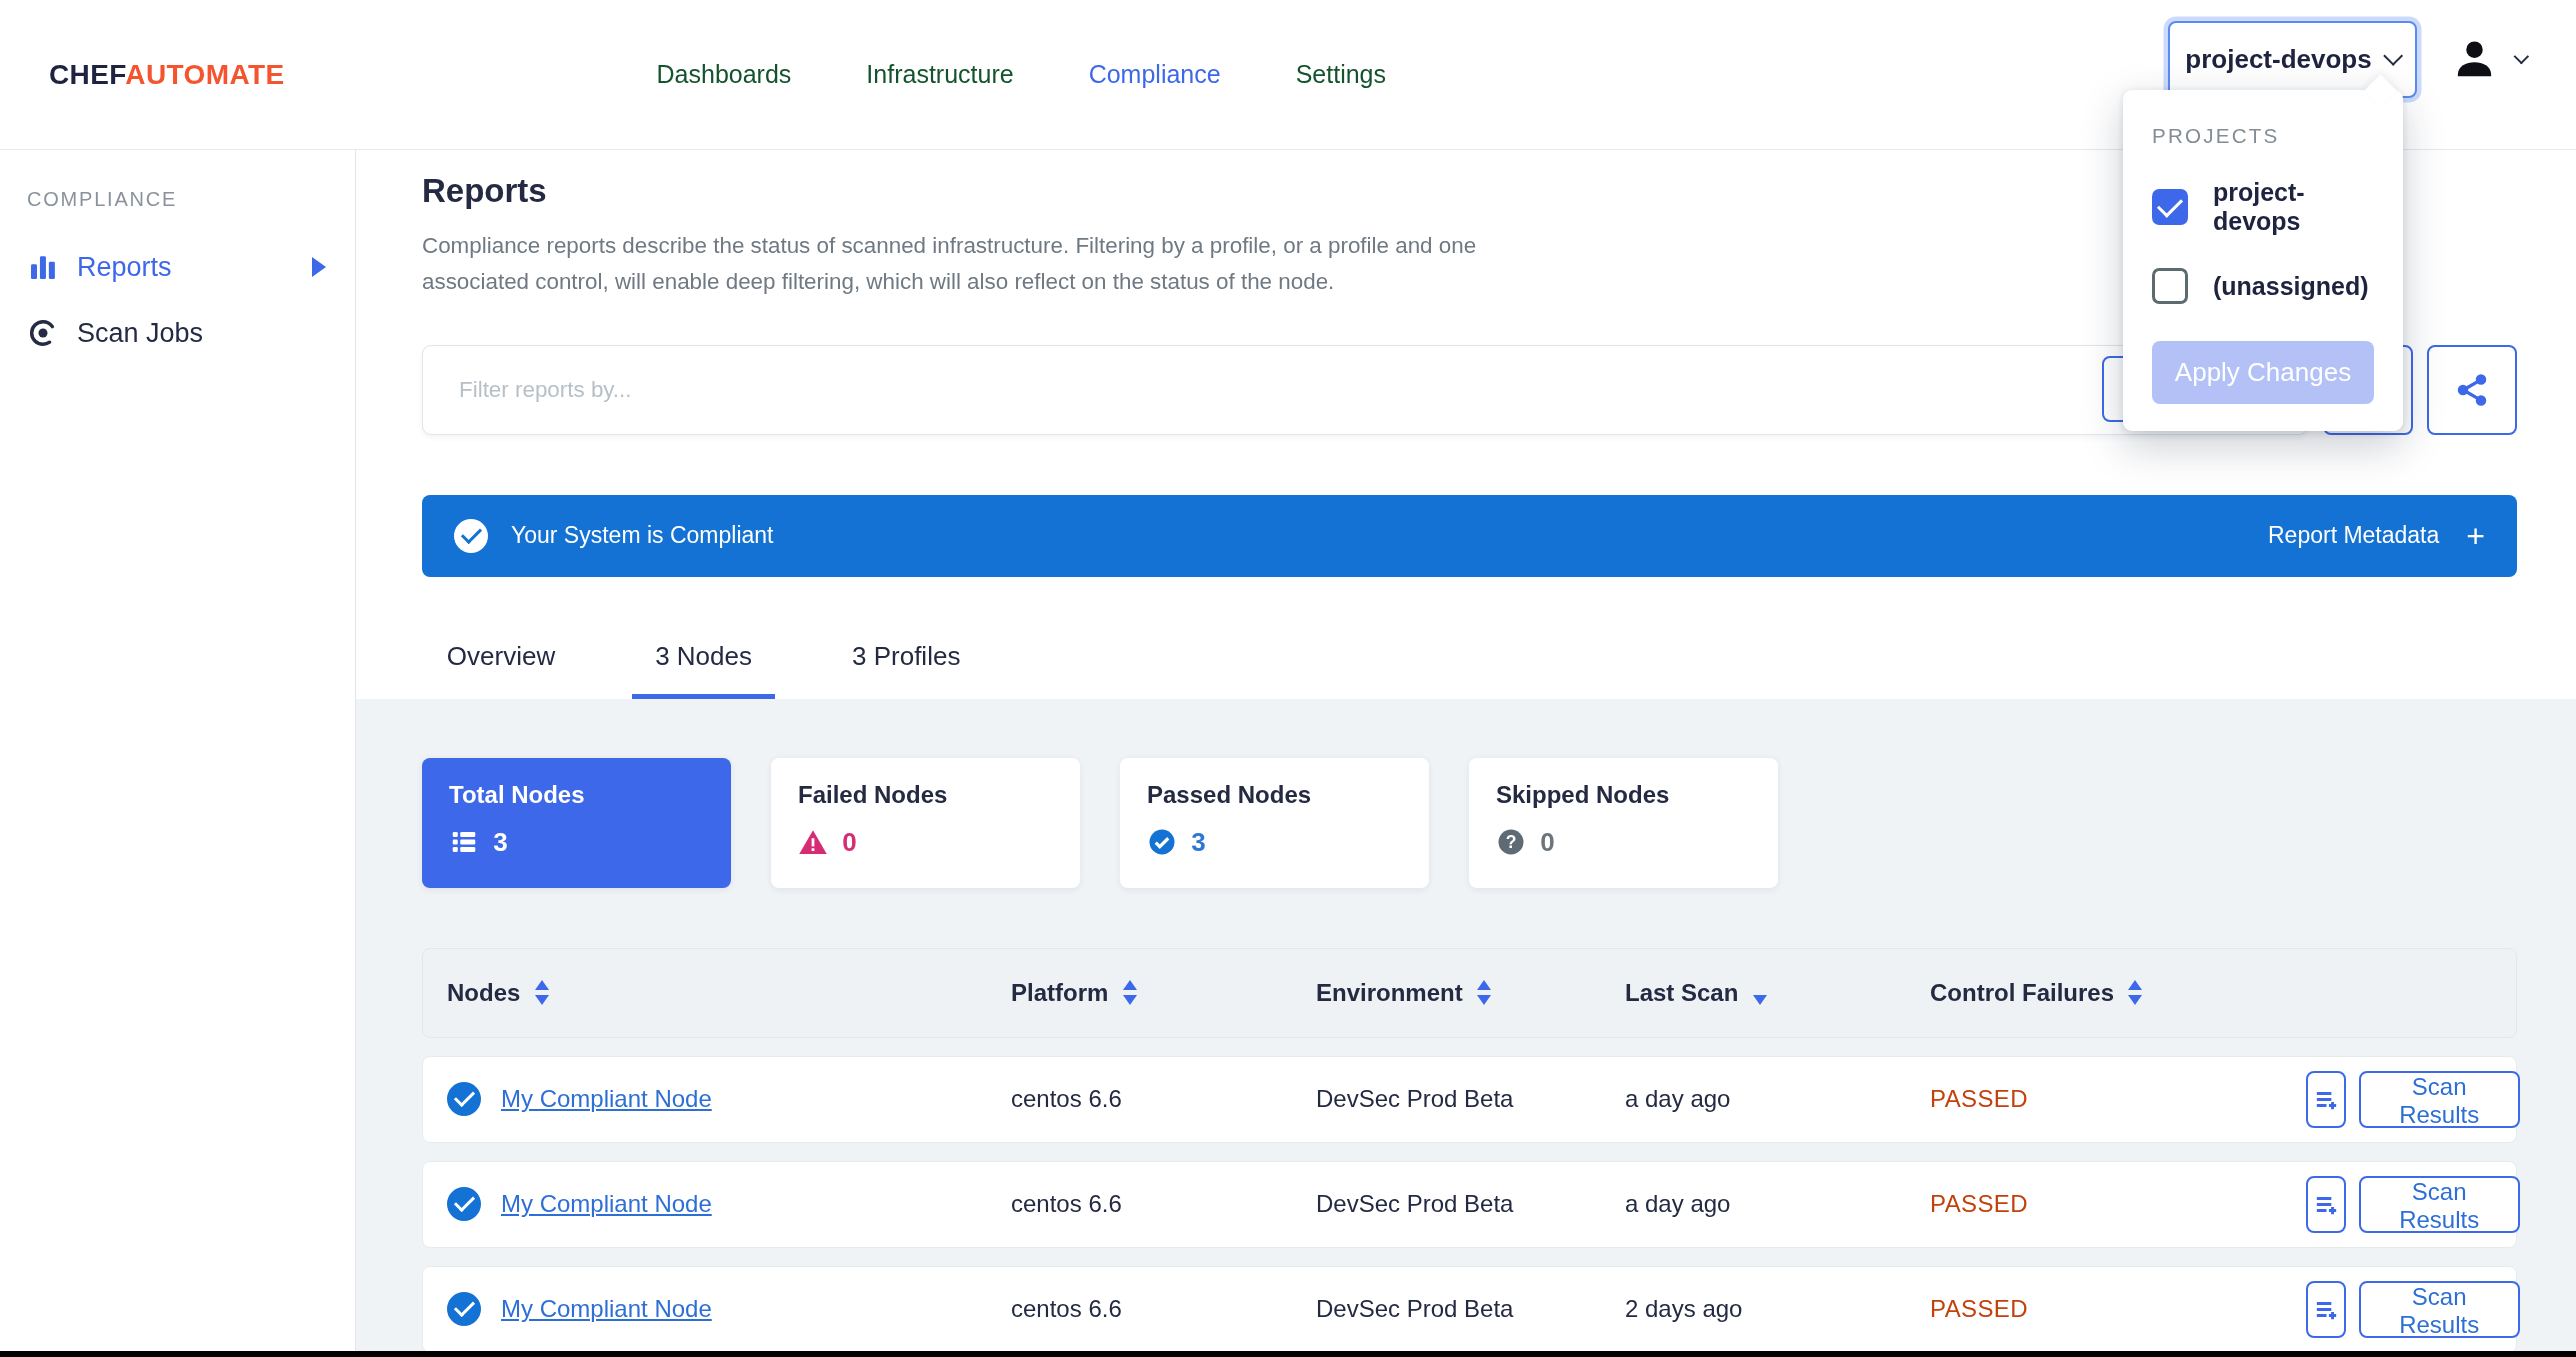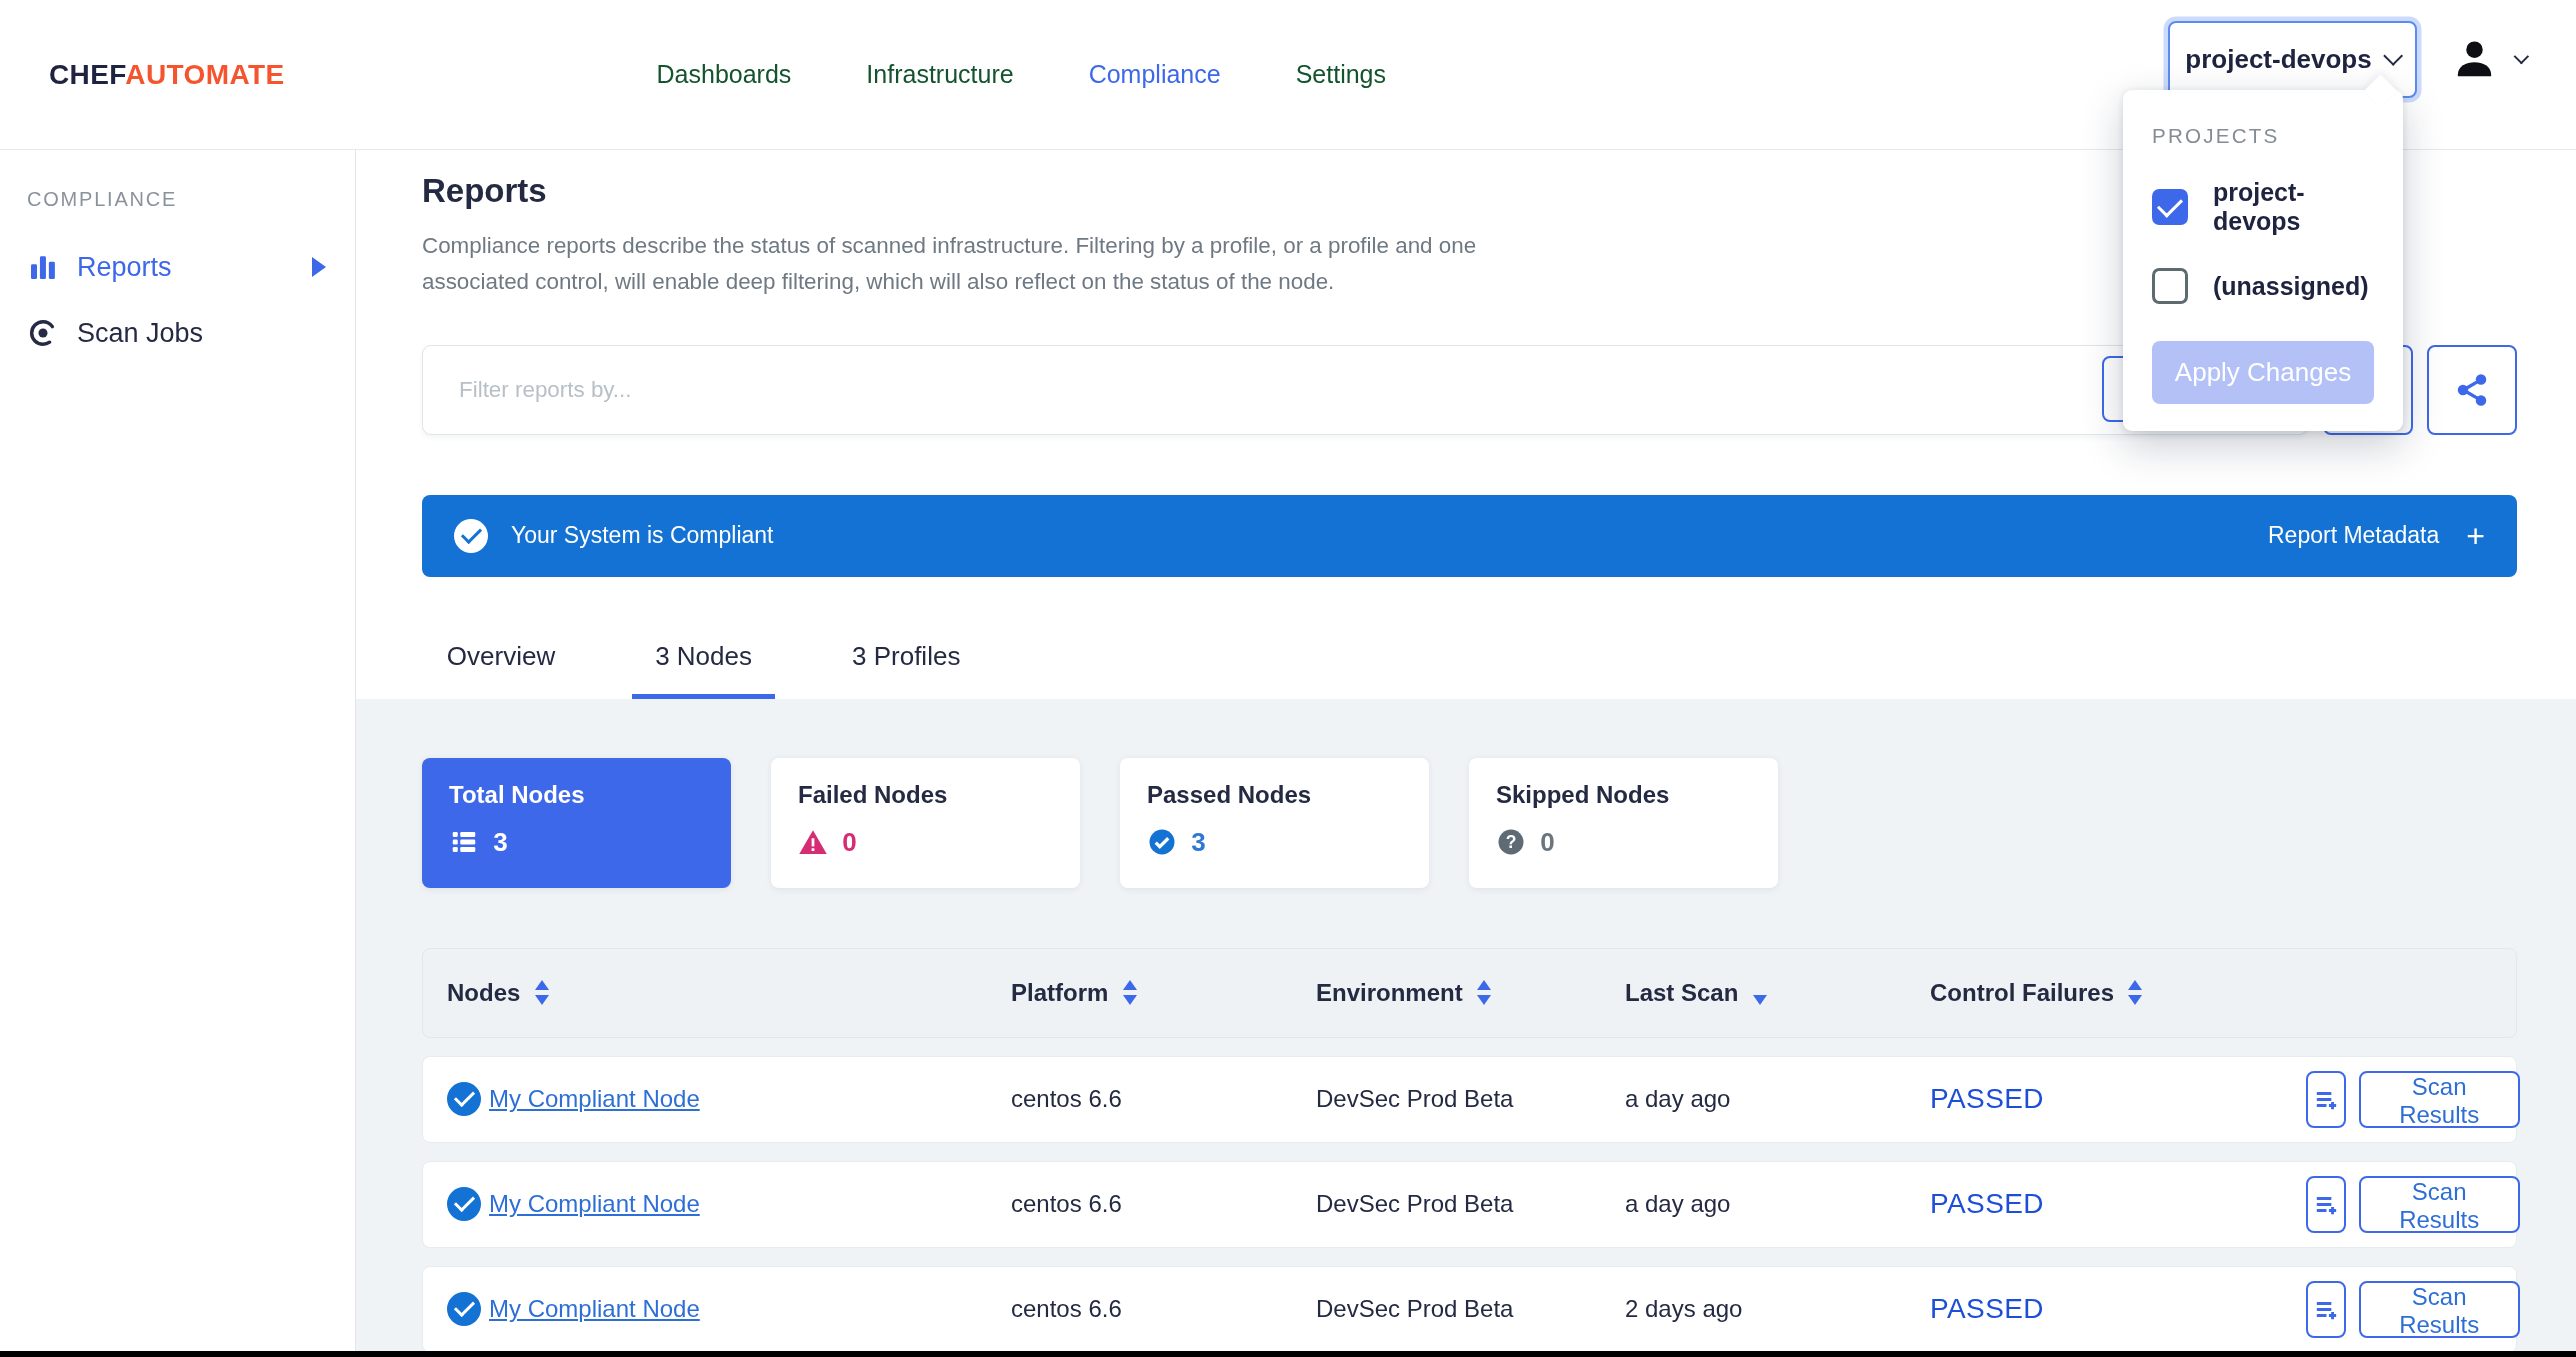--- a/index.html
+++ b/index.html
@@ -86,25 +86,25 @@
   .tgrid { display:grid; grid-template-columns:564px 305px 309px 305px 376px 1fr; align-items:center; padding:0 24px; }
   .thead { height:90px; background:#eef2f5; border:1.8px solid #e2e7eb; border-radius:8px; }
   .th { display:flex; align-items:center; gap:14.3px; font-size:24px; font-weight:700; color:#242a42; cursor:pointer; }
   .sorts { display:flex; flex-direction:column; gap:4.5px; }
   .tri-up { width:0; height:0; border-left:7.2px solid transparent; border-right:7.2px solid transparent; border-bottom:10px solid #3d68ea; }
   .tri-down { width:0; height:0; border-left:7.2px solid transparent; border-right:7.2px solid transparent; border-top:10px solid #3d68ea; }
   .sorts.only-down { padding-top:14.3px; }
 
   .trow { height:87px; background:#fff; border:1.8px solid #e6ebee; border-radius:8px; margin-top:18px; }
   .cell { font-size:24px; color:#242a42; }
-  .node-cell { display:flex; align-items:center; gap:8px; }
+  .node-cell { display:flex; align-items:center; gap:20px; }
   .status-dot { width:34px; height:34px; border-radius:50%; background:#1372d3; display:flex; align-items:center; justify-content:center; flex:none; }
   .status-dot::after { content:""; width:8px; height:16px; border-right:3.6px solid #fff; border-bottom:3.6px solid #fff; transform:rotate(45deg); margin-top:-4.5px; }
   .node-link { font-size:24px; color:#2d6fd6; text-decoration:underline; cursor:pointer; }
-  .passed { color:#1d4ed8; font-size:28px; letter-spacing:0.4px; }
+  .passed { color:#c2410c; font-size:24px; letter-spacing:0.4px; }
   .actions { display:flex; justify-content:flex-end; align-items:center; gap:12.5px; }
   .mini-btn { width:57px; height:57px; background:#fff; border:2.7px solid #3d68ea; border-radius:8px; display:flex; align-items:center; justify-content:center; cursor:pointer; }
   .mini-btn svg { width:29px; height:29px; }
   .scan-btn { height:57px; padding:0 30px; background:#fff; border:2.7px solid #3d68ea; border-radius:8px; color:#2d6fd6; font-size:24px; font-family:inherit; cursor:pointer; }
 
   .bottom-bar { position:absolute; left:0; bottom:0; width:100%; height:7.2px; background:#000; }
 </style>
 </head>
 <body>
 

